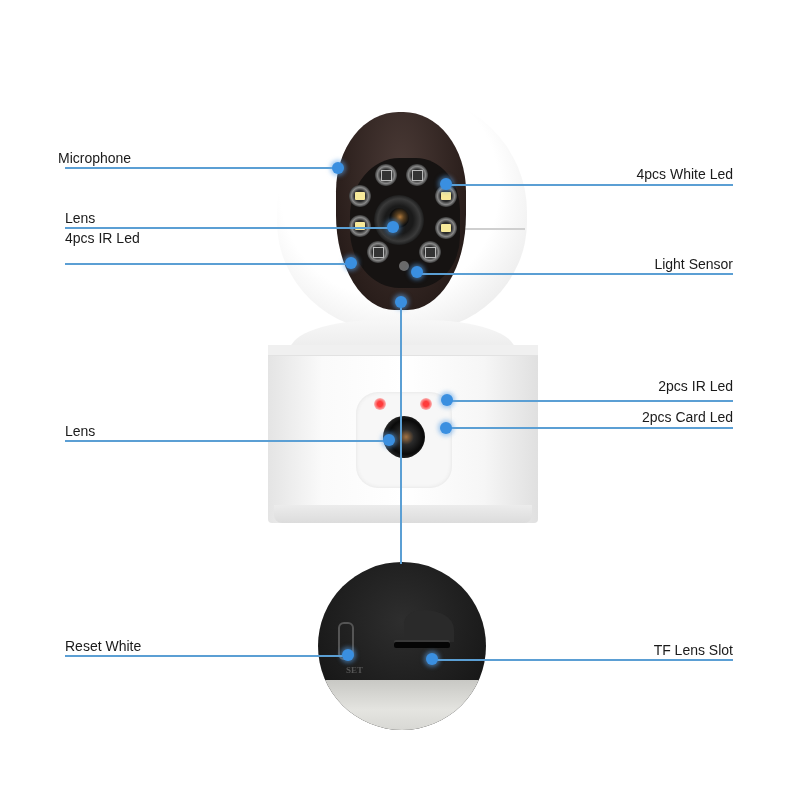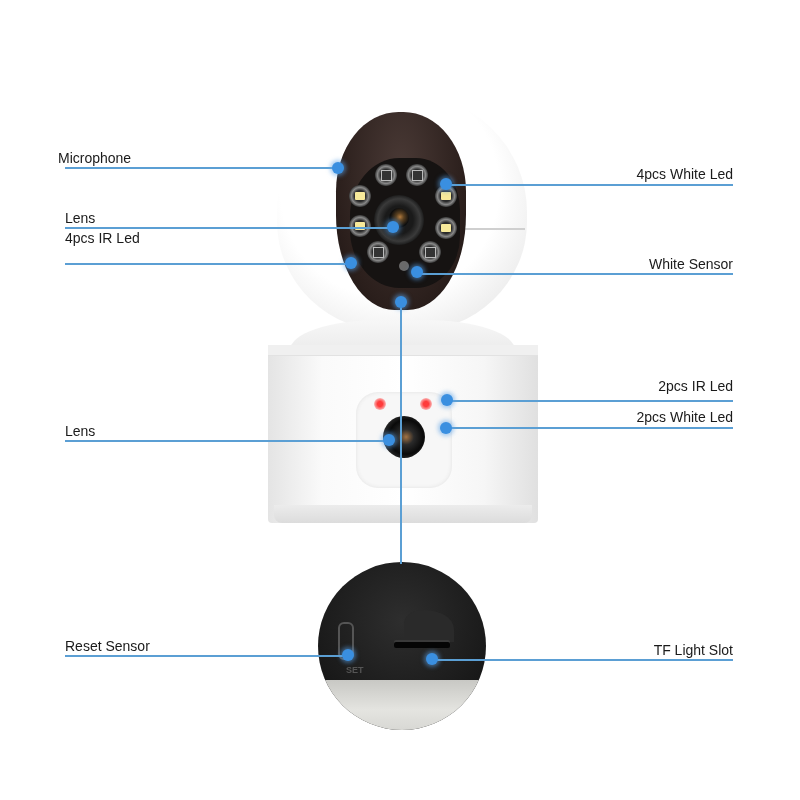--- a/index.html
+++ b/index.html
@@ -22,21 +22,21 @@
   .lens-ring{position:absolute;left:374px;top:195px;width:50px;height:50px;border-radius:50%;background:radial-gradient(circle,#1a1a1a 40%,#3a3a3a 60%,#111 75%);}
   .lens-glass{position:absolute;left:389px;top:208px;width:20px;height:20px;border-radius:50%;background:radial-gradient(circle at 55% 45%,#b27a3d 0%,#5a4020 25%,#0d0d0d 60%);}
   .sensor{position:absolute;left:399px;top:261px;width:10px;height:10px;border-radius:50%;background:#6a6a6a;}
   .neck{position:absolute;left:290px;top:320px;width:225px;height:30px;background:linear-gradient(#f7f7f7,#ececec);border-radius:40% 40% 0 0/100% 100% 0 0;}
   .base{position:absolute;left:268px;top:345px;width:270px;height:178px;background:linear-gradient(90deg,#e4e4e4 0%,#fafafa 20%,#ffffff 50%,#f6f6f6 80%,#e0e0e0 100%);border-radius:4px;}
   .base-top{position:absolute;left:268px;top:345px;width:270px;height:10px;background:#f0f0f0;border-bottom:1px solid #e2e2e2;}
   .base-bottom{position:absolute;left:274px;top:505px;width:258px;height:18px;background:linear-gradient(#ececec,#dcdcdc);border-radius:0 0 8px 8px;}
   .window{position:absolute;left:356px;top:392px;width:96px;height:96px;border-radius:22px;background:#f7f7f7;box-shadow:inset 0 0 4px #e2e2e2;}
   .ir-led{position:absolute;width:12px;height:12px;border-radius:50%;background:radial-gradient(circle,#ff3b3b 30%,rgba(255,80,80,0.4) 70%,rgba(255,255,255,0) 100%);transform:translate(-6px,-6px);}
   .lens2{position:absolute;left:383px;top:416px;width:42px;height:42px;border-radius:50%;background:radial-gradient(circle at 55% 50%,#a37344 0%,#2a2a2a 25%,#0a0a0a 55%,#333 80%,#111 100%);}
-  .bottom-puck{position:absolute;left:318px;top:562px;width:168px;height:168px;border-radius:50%;background:radial-gradient(circle at 50% 35%,#2e2e2e 0%,#1b1b1b 60%,#0e0e0e 100%);overflow:hidden;}
+  .bottom-puck{position:absolute;left:318px;top:562px;width:168px;height:168px;border-radius:50%;background:radial-gradient(circle at 50% 35%,#2e2e2e 0%,#1b1b1b 60%,#0e0e0e 100%);overflow:hidden;font-family:Liberation Serif, serif;}
   .bottom-rim{position:absolute;left:0;top:118px;width:168px;height:60px;background:linear-gradient(#c8c8c4,#e4e4e0 50%,#d2d2ce);}
   .slot{position:absolute;left:76px;top:80px;width:56px;height:6px;background:#050505;border-radius:2px;box-shadow:0 -2px 0 #3a3a3a;}
   .slot-cover{position:absolute;left:86px;top:48px;width:50px;height:32px;background:#2a2a2a;border-radius:60% 90% 0 0;}
   .reset{position:absolute;left:20px;top:60px;width:12px;height:34px;border:2px solid #555;border-radius:6px;}
   .puck-text{position:absolute;left:28px;top:103px;font-size:9px;color:#555;font-weight:bold;}
 </style>
 </head>
 <body>
 
 <div>
@@ -87,35 +87,35 @@
 <div class="dot" style="left:393px;top:227px"></div>
 
 <div class="label" style="left:65px;top:230px">4pcs IR Led</div>
 <div class="line" style="left:65px;top:263px;width:287px"></div>
 <div class="dot" style="left:351px;top:263px"></div>
 
 <div class="label" style="left:65px;top:423px">Lens</div>
 <div class="line" style="left:65px;top:440px;width:323px"></div>
 <div class="dot" style="left:389px;top:440px"></div>
 
-<div class="label" style="left:65px;top:638px">Reset Sensor</div>
+<div class="label" style="left:65px;top:638px">Reset White</div>
 <div class="line" style="left:65px;top:655px;width:283px"></div>
 <div class="dot" style="left:348px;top:655px"></div>
 
 <div class="label right" style="right:67px;top:166px">4pcs White Led</div>
 <div class="line" style="left:446px;top:184px;width:287px"></div>
 <div class="dot" style="left:446px;top:184px"></div>
 
-<div class="label right" style="right:67px;top:256px">White Sensor</div>
+<div class="label right" style="right:67px;top:256px">Light Sensor</div>
 <div class="line" style="left:417px;top:273px;width:316px"></div>
 <div class="dot" style="left:417px;top:272px"></div>
 
 <div class="label right" style="right:67px;top:378px">2pcs IR Led</div>
 <div class="line" style="left:447px;top:400px;width:286px"></div>
 <div class="dot" style="left:447px;top:400px"></div>
 
-<div class="label right" style="right:67px;top:409px">2pcs White Led</div>
+<div class="label right" style="right:67px;top:409px">2pcs Card Led</div>
 <div class="line" style="left:446px;top:427px;width:287px"></div>
 <div class="dot" style="left:446px;top:428px"></div>
 
-<div class="label right" style="right:67px;top:642px">TF Light Slot</div>
+<div class="label right" style="right:67px;top:642px">TF Lens Slot</div>
 <div class="line" style="left:432px;top:659px;width:301px"></div>
 <div class="dot" style="left:432px;top:659px"></div>
 
 </body></html>

